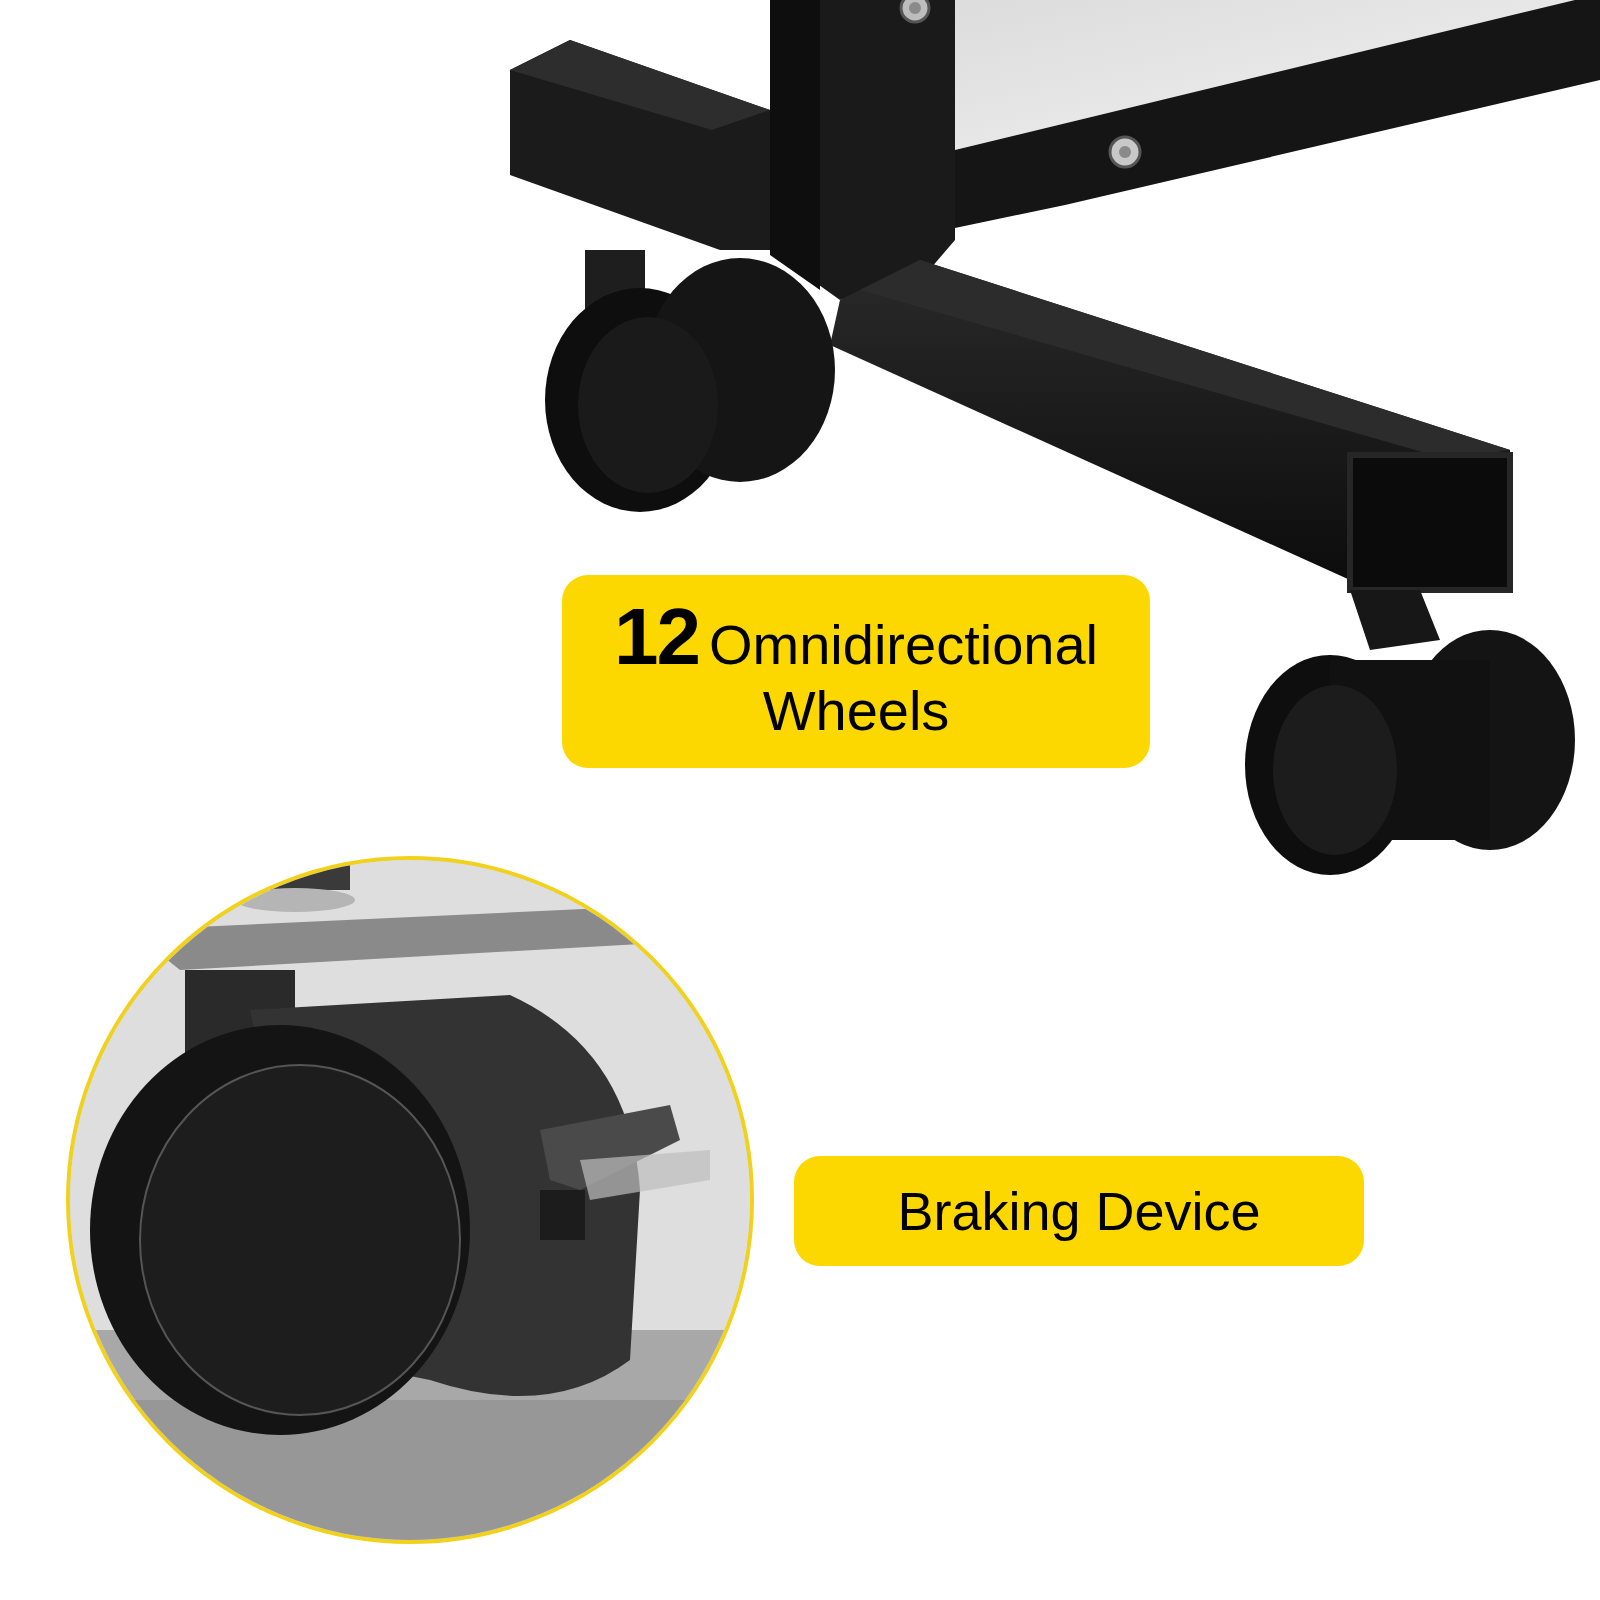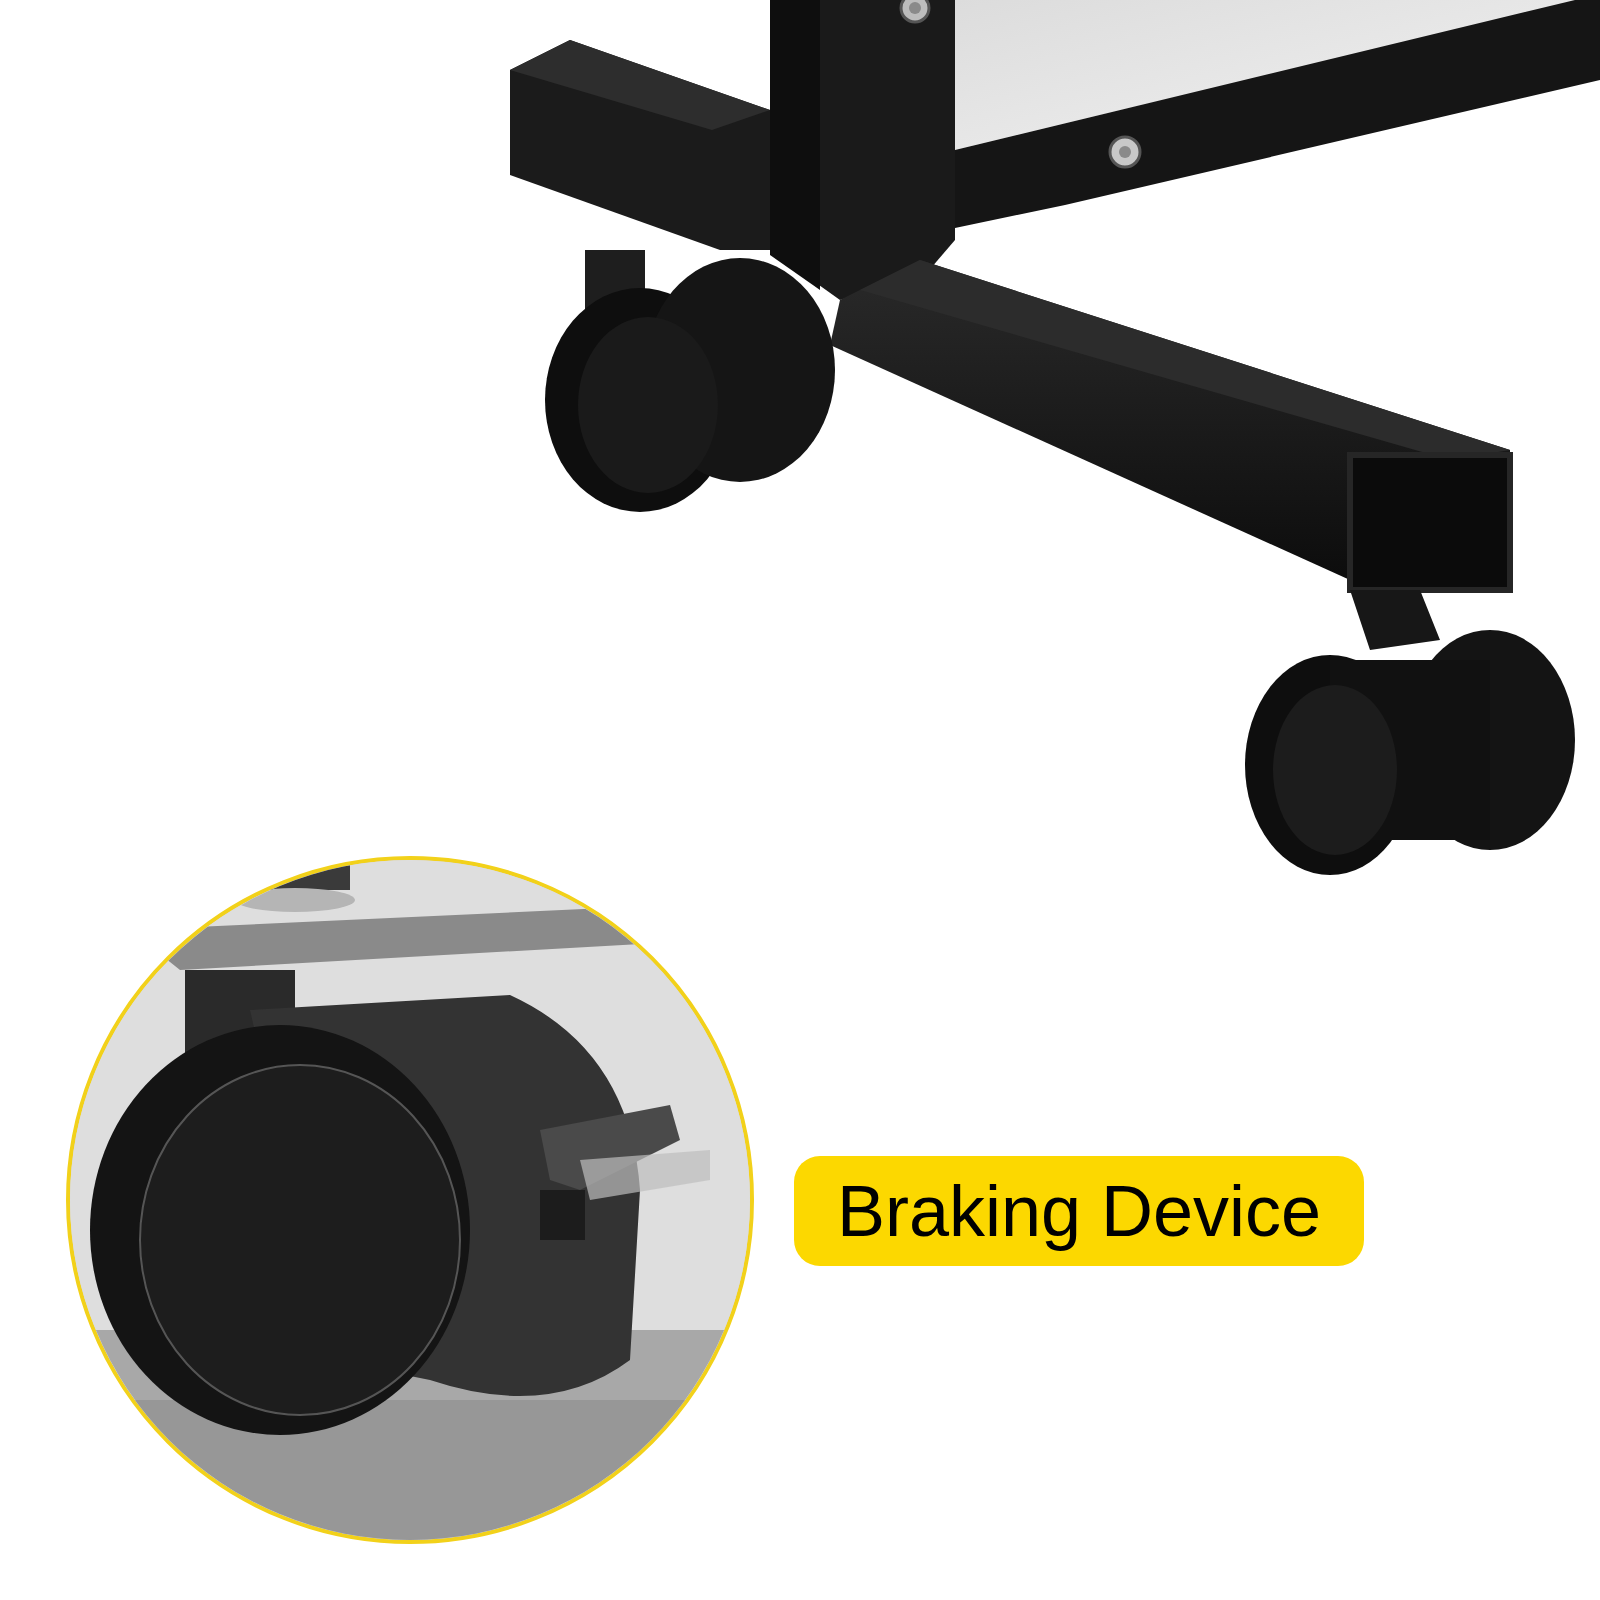--- a/index.html
+++ b/index.html
@@ -11,21 +11,21 @@
     border-radius: 26px;
     color: #000;
     text-align: center;
     box-sizing: border-box;
   }
   .callout-wheels { left: 562px; top: 575px; width: 588px; height: 193px; padding-top: 22px; }
   .callout-wheels .line1 { display: block; line-height: 1; white-space: nowrap; }
   .callout-wheels .count { font-weight: bold; font-size: 80px; letter-spacing: -2px; vertical-align: baseline; }
   .callout-wheels .word { font-size: 56px; margin-left: 10px; vertical-align: baseline; }
   .callout-wheels .line2 { display: block; font-size: 56px; line-height: 1; margin-top: 6px; }
-  .callout-brake { left: 794px; top: 1156px; width: 570px; height: 110px; line-height: 110px; font-size: 72px; }
+  .callout-brake { left: 794px; top: 1156px; width: 570px; height: 110px; line-height: 110px; font-size: 54px; }
   .inset-ring { position: absolute; left: 66px; top: 856px; width: 688px; height: 688px; border-radius: 50%; border: 4px solid #F2D11A; box-sizing: border-box; overflow: hidden; background: #d9d9d9; }
 </style>
 </head>
 <body>
 
 <div class="scene">
   <svg width="1600" height="1600" viewBox="0 0 1600 1600" style="position:absolute;left:0;top:0">
     <defs>
       <linearGradient id="boardGrad" x1="0" y1="0" x2="1" y2="1">
         <stop offset="0" stop-color="#dcdcdc"></stop>
@@ -91,17 +91,23 @@
 
       <polygon points="470,270 600,245 610,280 510,330 480,320" fill="#4a4a4a"></polygon>
       <polygon points="510,300 640,290 640,320 520,340" fill="#bdbdbd" opacity="0.7"></polygon>
       <rect x="470" y="330" width="45" height="50" fill="#1c1c1c"></rect>
 
       <ellipse cx="210" cy="370" rx="190" ry="205" fill="#141414"></ellipse>
       <ellipse cx="230" cy="380" rx="160" ry="175" fill="#1d1d1d" stroke="#555" stroke-width="2"></ellipse>
     </svg>
   </div>
 
+  <div class="callout callout-wheels">
+    <span class="line1">
+      <span class="count">12</span><span class="word">Omnidirectional</span>
+    </span>
+    <span class="line2">Wheels</span>
+  </div>
 
   <div class="callout callout-brake">
     <span>Braking Device</span>
   </div>
 </div>
 
 </body></html>

